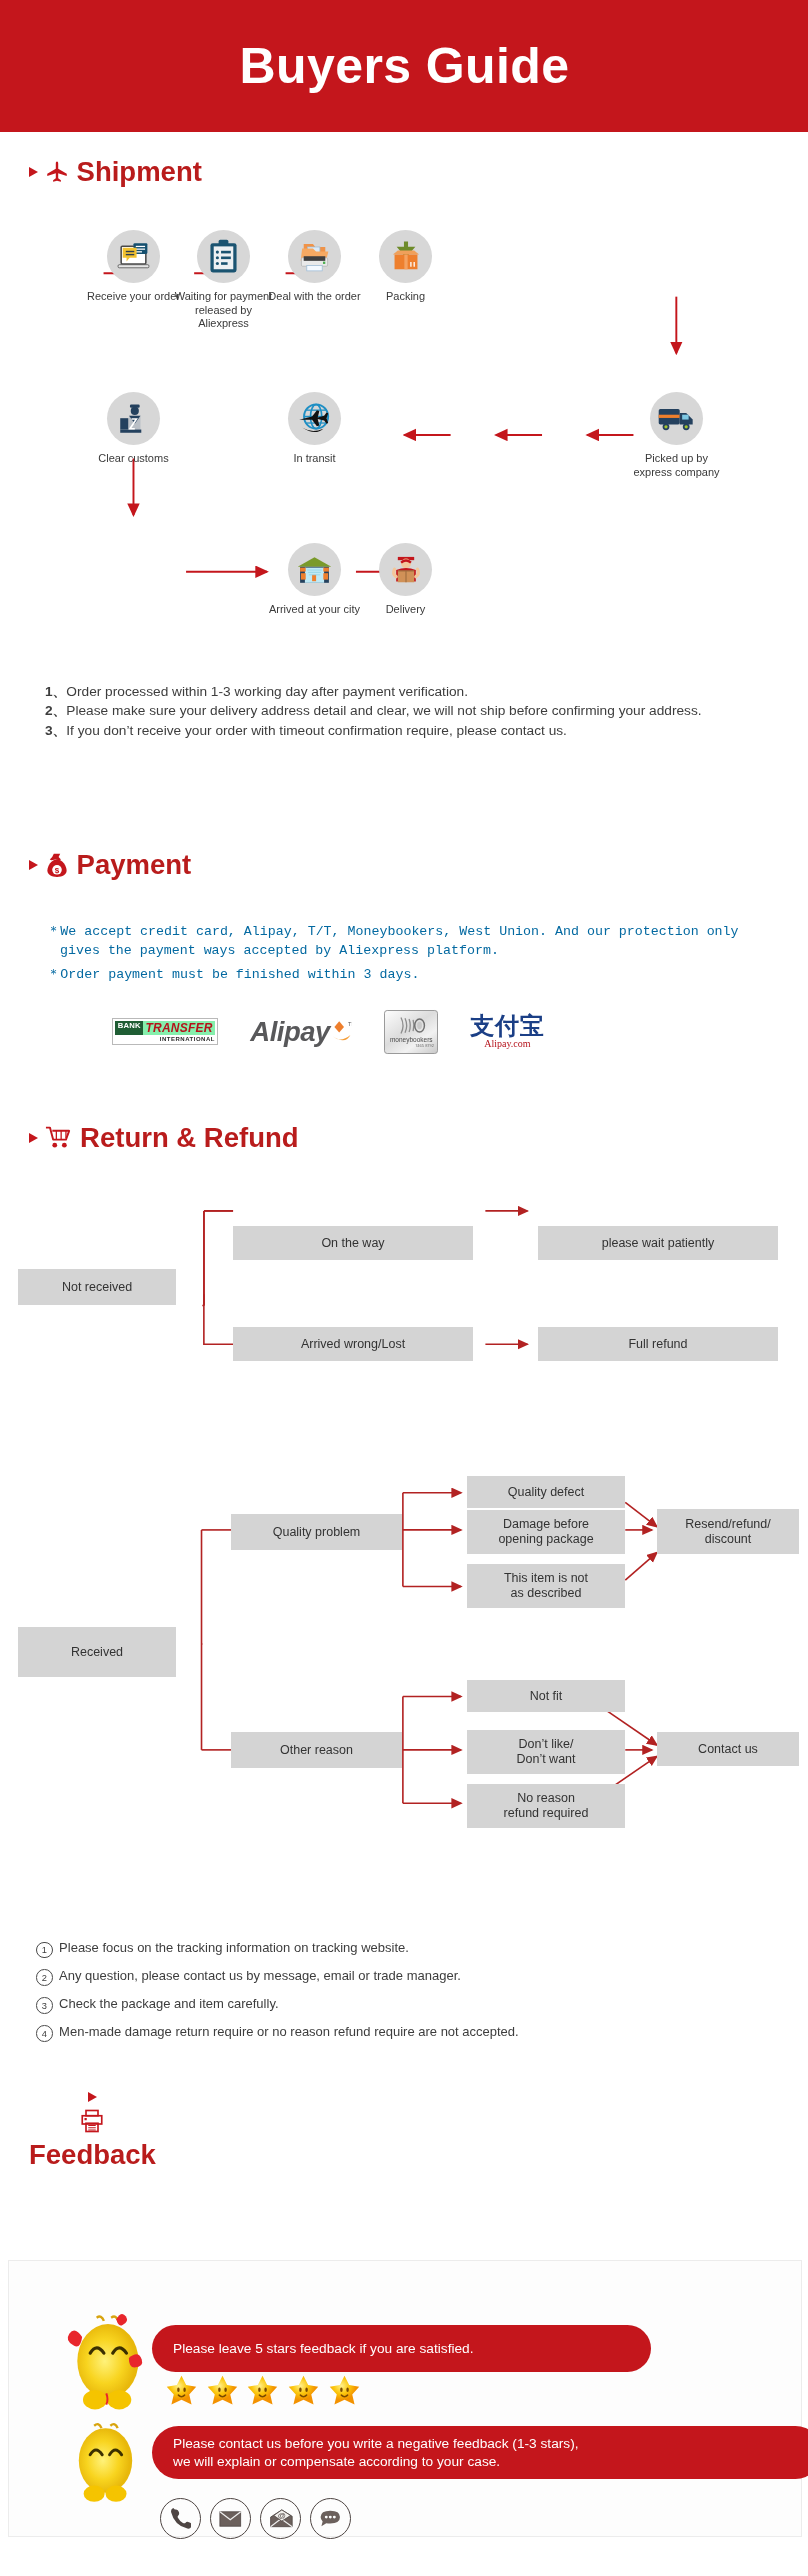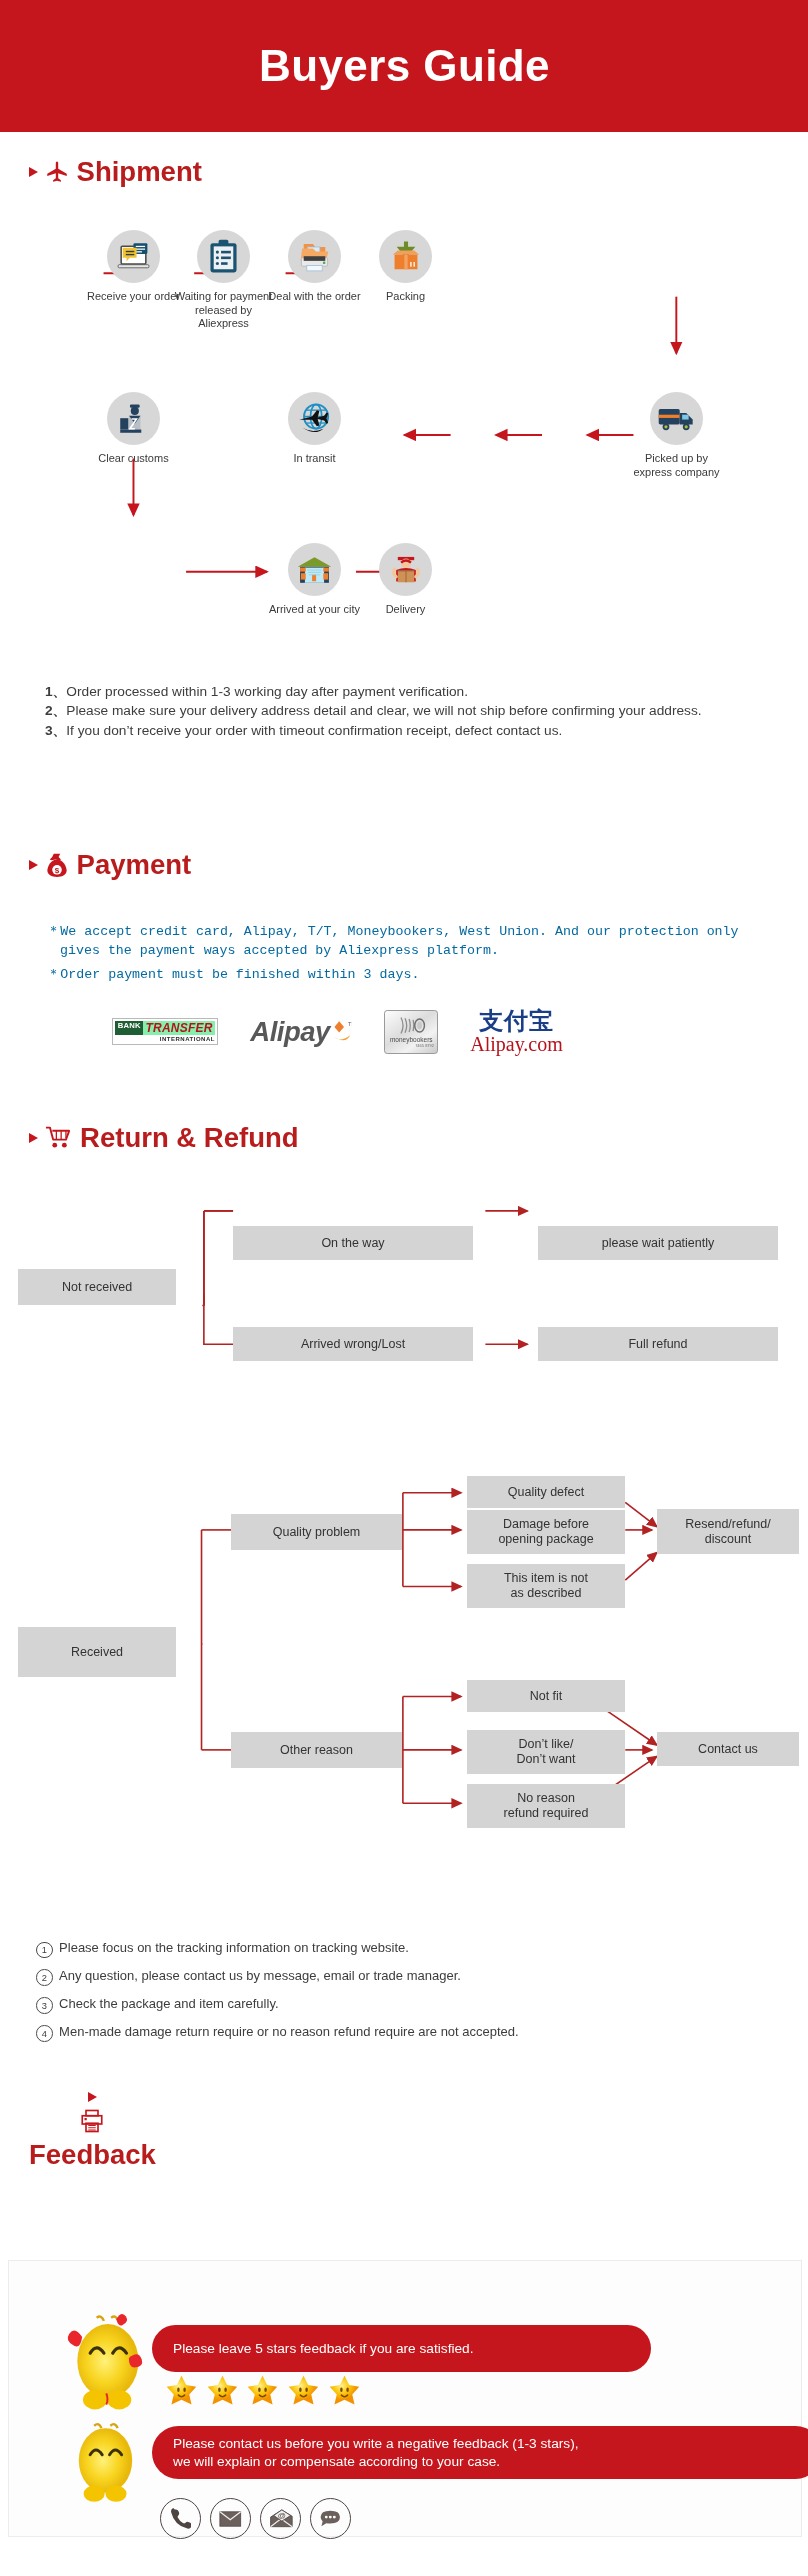--- a/index.html
+++ b/index.html
@@ -19,21 +19,21 @@
 
   
   .banner {
     position: absolute; left: 0; top: 0;
     width: 809px; height: 132px;
     background: #c4161c;
     display: flex; align-items: center; justify-content: center;
   }
   .banner-title {
     color: #fff;
-    font-size: 44px;
+    font-size: 50px;
     font-weight: bold;
     letter-spacing: 0.4px;
   }
 
   
   .sec-head {
     position: absolute;
     display: flex; align-items: center; gap: 7.3px;
     color: #b91c1c;
   }
@@ -91,21 +91,21 @@
     width: 52px; height: 42px; border: 0.8px solid #9a9a9a; border-radius: 3.2px;
     background: linear-gradient(145deg,#fdfdfd 0%,#dcdcdc 45%,#f2f2f2 70%,#c9c9c9 100%);
     display: flex; flex-direction: column; align-items: center; justify-content: center;
     position: relative;
   }
   .mb-card .mb-txt { font-size: 6.5px; color: #4b4b4b; margin-top: 0.8px; }
 
   .zfb { text-align: center; line-height: 1; }
   .zfb-cn { font-size: 24px; font-weight: bold; color: #1b3f86; letter-spacing: 0.8px;
             font-family: "DejaVu Sans", sans-serif; }
-  .zfb-en { font-size: 20px; color: #b5121b; margin-top: 1.6px;
+  .zfb-en { font-size: 10px; color: #b5121b; margin-top: 1.6px;
             font-family: "Liberation Serif", serif; }
 
   
   .fbox {
     position: absolute; background: #d4d4d4; color: #333;
     font-size: 12.5px; line-height: 1.2;
     display: flex; align-items: center; justify-content: center; text-align: center;
   }
 
   
@@ -322,21 +322,21 @@
   </div>
 
   <div class="notes" style="left:45px; top:682px; width:728px;">
     <div>
       <span class="n">1、</span><span>Order processed within 1-3 working day after payment verification.</span>
     </div>
     <div>
       <span class="n">2、</span><span>Please make sure your delivery address detail and clear, we will not ship before confirming your address.</span>
     </div>
     <div>
-      <span class="n">3、</span><span>If you don’t receive your order with timeout confirmation receipt, defect contact us.</span>
+      <span class="n">3、</span><span>If you don’t receive your order with timeout confirmation require, please contact us.</span>
     </div>
   </div>
 
   <div class="sec-head" style="left:29px; top:851px;">
     <span class="tri"></span>
     <svg class="sec-ico" width="24" height="26" viewBox="0 0 30 32">
       <path fill="#c4161c" d="M11 2 h8 l-2 4 3 3 -2 1 -5 -1 -5 1 -2-1 3-3z"></path>
       <path fill="#c4161c" d="M15 9 c7 0 12 8 12 14 0 5-5 8-12 8S3 28 3 23C3 17 8 9 15 9z"></path>
       <circle cx="15" cy="22" r="6" fill="#fff"></circle>
       <text x="15" y="26" font-size="10" font-family="Liberation Sans, sans-serif" font-weight="bold" fill="#c4161c" text-anchor="middle">$</text>

